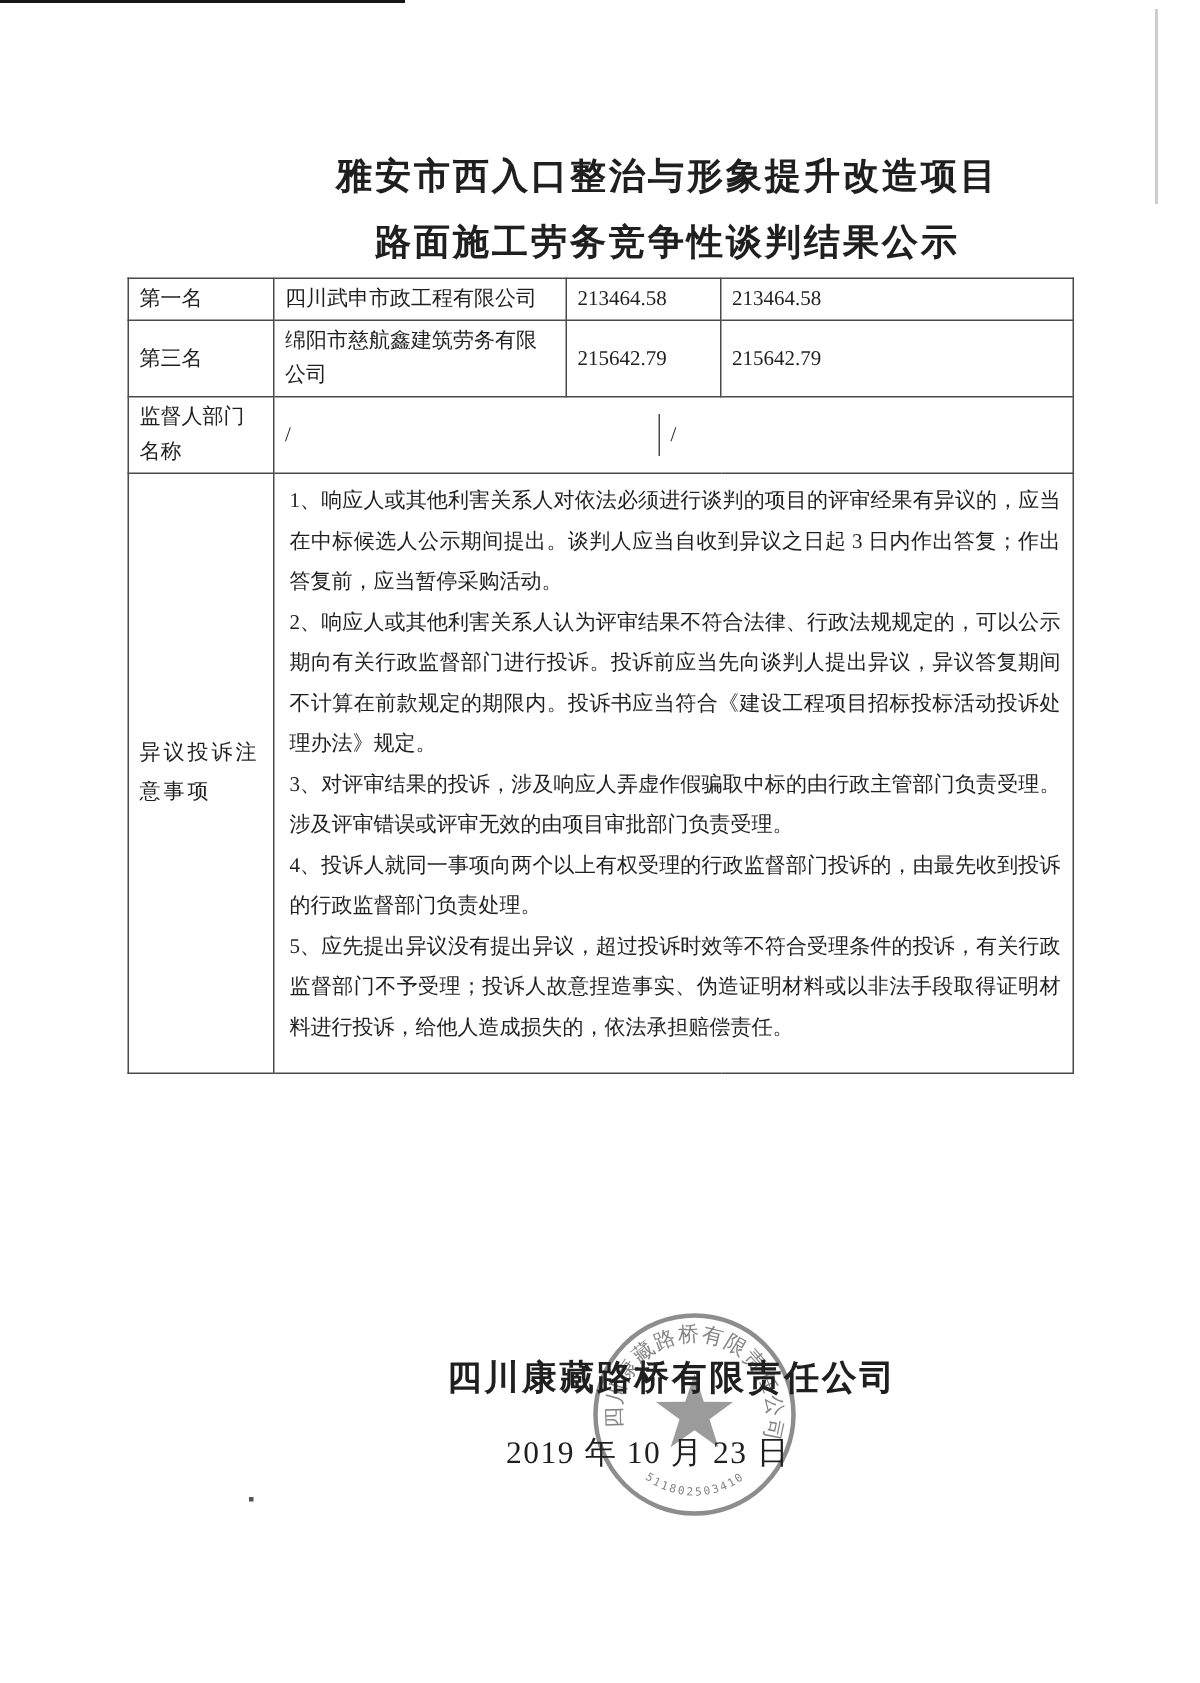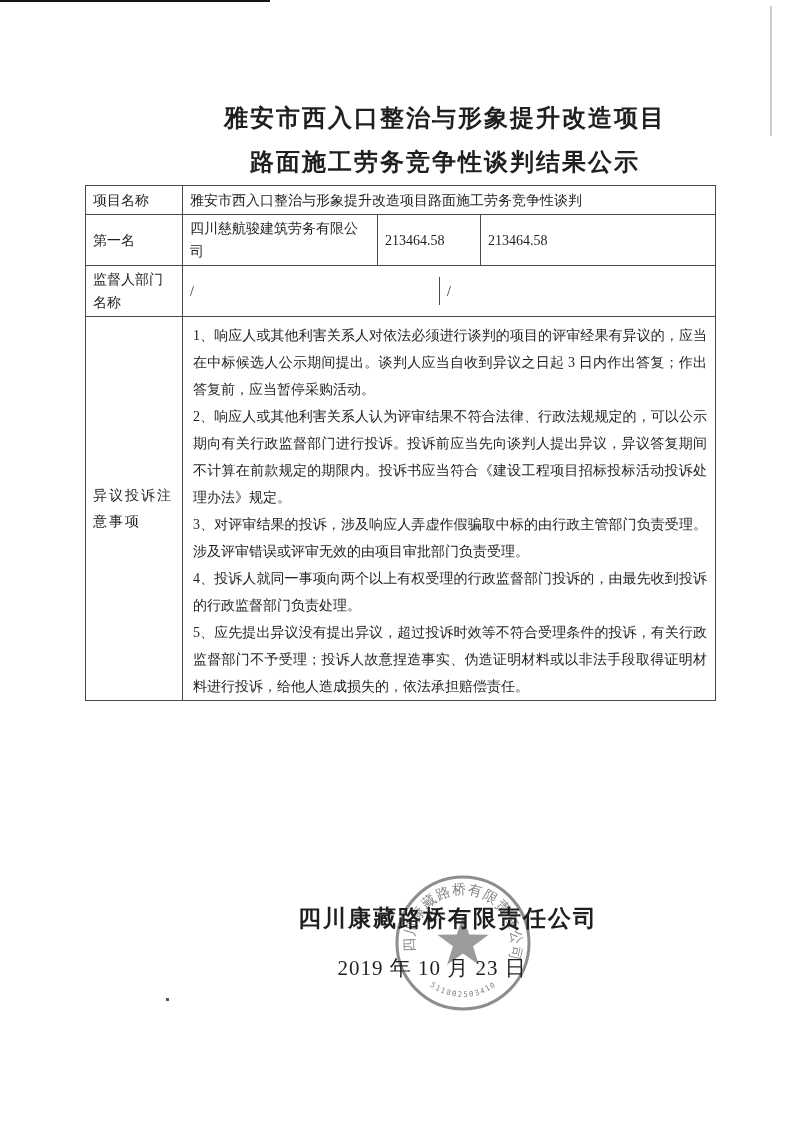--- a/index.html
+++ b/index.html
@@ -28,21 +28,21 @@
     padding:2px 7px;vertical-align:middle;line-height:23px;
     overflow:hidden;
   }
   tr.h29{height:29px;} tr.h30{height:30px;} tr.h51{height:51px;} tr.h28{height:28px;}
   tr.h51 td{line-height:24px;}
   td.split-cell{padding:0;}
   .split{display:flex;height:28px;align-items:center;}
   .split .seg-a{width:256px;padding:2px 7px;box-sizing:border-box;}
   .split .seg-b{flex:1;border-left:1px solid #4a4a4a;padding:2px 7px;align-self:stretch;display:flex;align-items:center;}
   td.notes-label{letter-spacing:2px;line-height:26px;vertical-align:middle;margin-left:16px;}
-  td.notes-cell{vertical-align:top;padding:5px 8px 0 10px;}
+  td.notes-cell{vertical-align:top;padding:5px 8px 16px 10px;}
   .note-p{margin:0;line-height:27px;font-size:14px;text-align:justify;}
 
   
   .footer-company{position:absolute;top:903px;left:0;width:800px;text-align:center;
     padding-left:96px;box-sizing:border-box;font-size:23px;font-weight:bold;letter-spacing:2px;z-index:3;}
   .footer-date{position:absolute;top:954px;left:0;width:800px;text-align:center;
     padding-left:64px;box-sizing:border-box;font-size:21px;letter-spacing:1px;z-index:3;}
 
   
   .stamp{position:absolute;left:389px;top:872px;width:148px;height:142px;z-index:1;opacity:.85;}
@@ -60,29 +60,31 @@
 </div>
 
 <table class="doc-table">
   <colgroup>
     <col style="width:97px">
       <col style="width:195px">
       <col style="width:103px">
       <col style="width:235px">
   </colgroup>
   <tbody>
-    <tr class="h29">
-      <td>项目名称</td>
-      <td colspan="3">雅安市西入口整治与形象提升改造项目路面施工劳务竞争性谈判</td>
+    <tr class="h28">
+      <td>第一名</td>
+      <td>四川武申市政工程有限公司</td>
+      <td>213464.58</td>
+      <td>213464.58</td>
     </tr>
     <tr class="h28">
-      <td>第一名</td>
-      <td>四川慈航骏建筑劳务有限公司</td>
-      <td>213464.58</td>
-      <td>213464.58</td>
+      <td>第三名</td>
+      <td>绵阳市慈航鑫建筑劳务有限公司</td>
+      <td>215642.79</td>
+      <td>215642.79</td>
     </tr>
     <tr class="h29">
       <td>监督人部门名称</td>
       <td colspan="3" class="split-cell">
         <div class="split">
           <span class="seg-a">/</span>
           <span class="seg-b">/</span>
         </div>
       </td>
     </tr>

